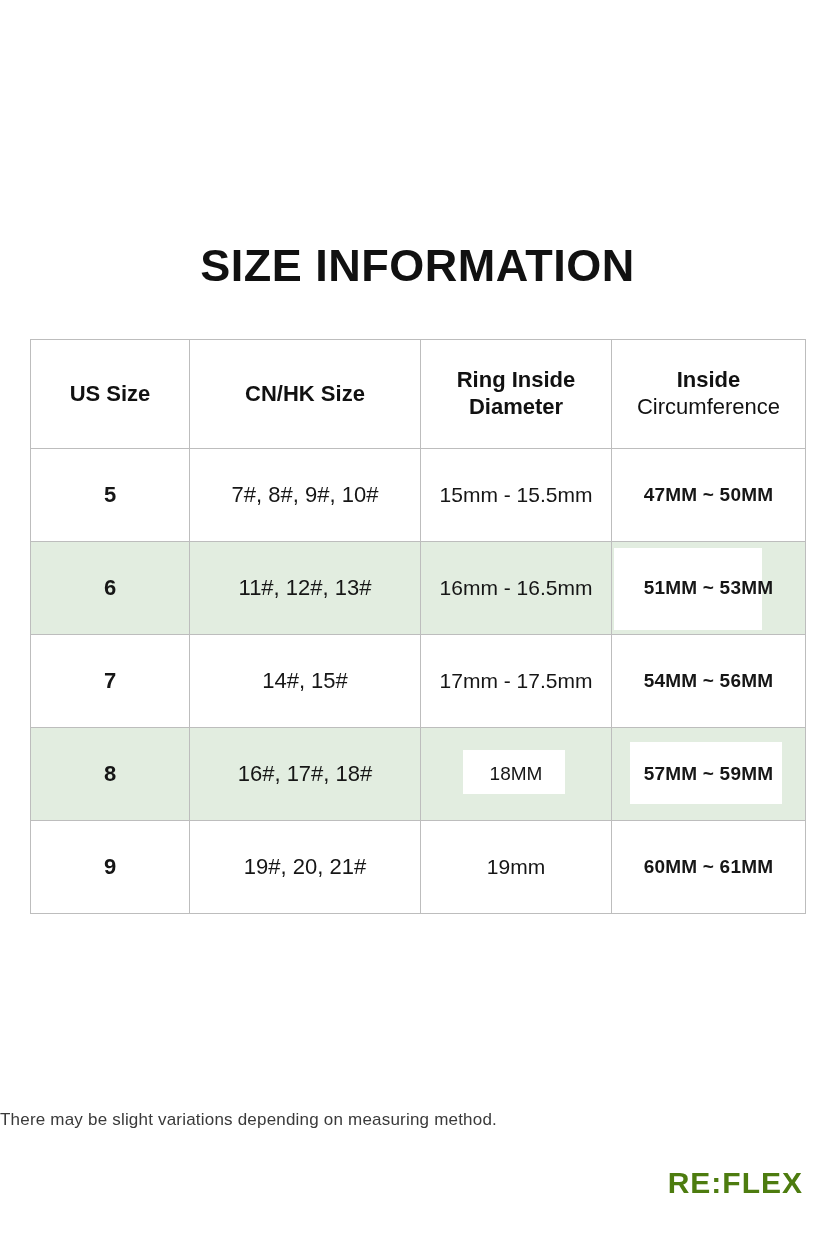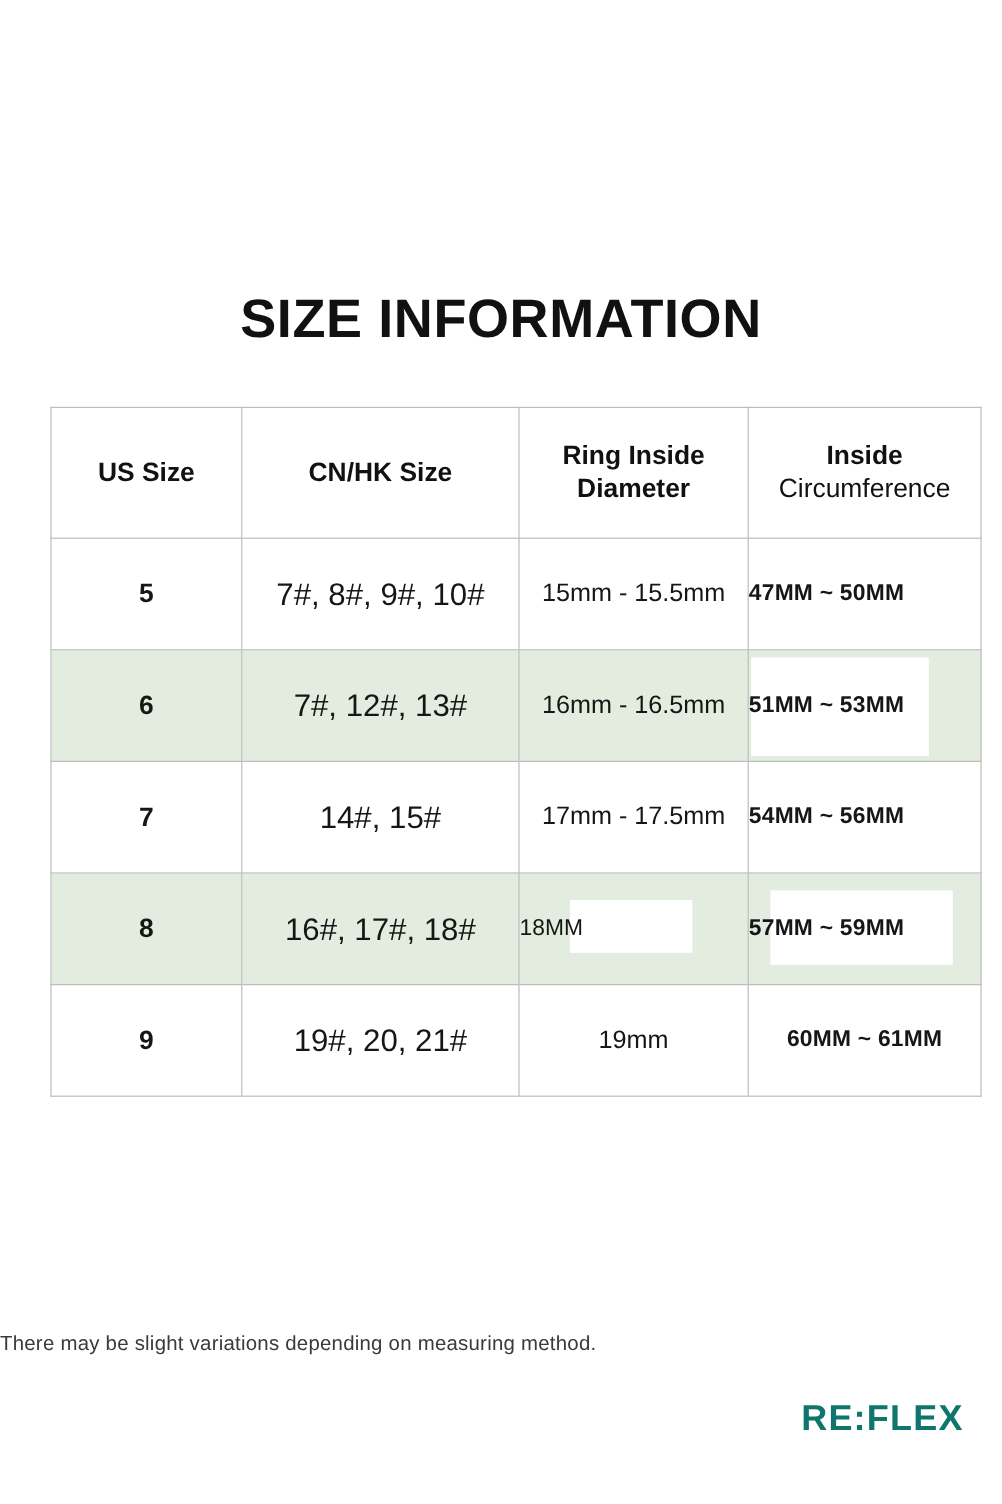--- a/index.html
+++ b/index.html
@@ -35,21 +35,20 @@
   .table-wrap {
     position: absolute;
     top: 339px;
     left: 30px;
     width: 775px;
   }
   table.size-table {
     border-collapse: collapse;
     width: 775px;
     table-layout: fixed;
-    margin-left: 12px;
   }
   table.size-table td, table.size-table th {
     border: 1px solid #bdbdbd;
     text-align: center;
     vertical-align: middle;
     padding: 0;
   }
   thead th {
     height: 108px;
     font-size: 22px;
@@ -67,40 +66,40 @@
     color: #161616;
   }
   tbody tr.shaded td {
     background: #e2ede0;
   }
   td.col-us {
     font-weight: 700;
     font-size: 22px;
   }
   td.col-cn {
-    font-size: 26px;
+    font-size: 22px;
   }
   td.col-dia {
     font-size: 21px;
   }
   td.col-circ {
     font-size: 19px;
     font-weight: 700;
     letter-spacing: 0.2px;
   }
   
   col.c1 { width: 159px; }
   col.c2 { width: 231px; }
   col.c3 { width: 191px; }
   col.c4 { width: 194px; }
   .cellbox {
     position: relative;
     display: flex;
     align-items: center;
-    justify-content: flex-start;
+    justify-content: center;
     height: 100%;
   }
   .cellbox .txt {
     position: relative;
     z-index: 3;
   }
   .wpatch {
     position: absolute;
     background: #ffffff;
     z-index: 1;
@@ -115,21 +114,21 @@
     color: #3a3a3a;
     letter-spacing: 0.2px;
   }
   .brand {
     position: absolute;
     top: 1166px;
     right: 32px;
     font-size: 30px;
     font-weight: 700;
     letter-spacing: 1px;
-    color: #0f766e;
+    color: #4d7c0f;
   }
 </style>
 </head>
 <body>
 
 <div class="page">
 
   <div class="title">SIZE INFORMATION</div>
 
   <div class="table-wrap">
@@ -163,21 +162,21 @@
           <td class="col-circ">
             <div class="cellbox">
               <div class="wpatch" style="left:6px; top:14px; width:180px; height:62px;"></div>
               <span class="txt">47MM ~ 50MM</span>
             </div>
           </td>
         </tr>
 
         <tr class="shaded">
           <td class="col-us">6</td>
-          <td class="col-cn">7#, 12#, 13#</td>
+          <td class="col-cn">11#, 12#, 13#</td>
           <td class="col-dia">16mm - 16.5mm</td>
           <td class="col-circ">
             <div class="cellbox">
               <div class="wpatch" style="left:2px; top:6px; width:148px; height:82px;"></div>
               <span class="txt">51MM ~ 53MM</span>
             </div>
           </td>
         </tr>
 
         <tr>

